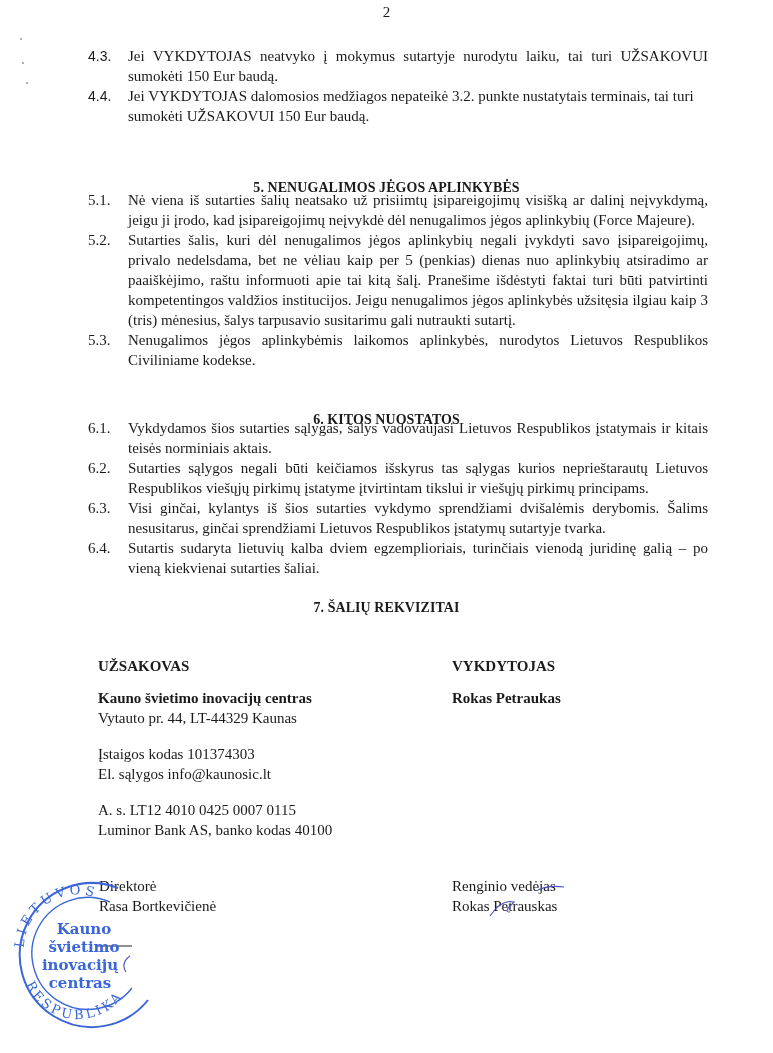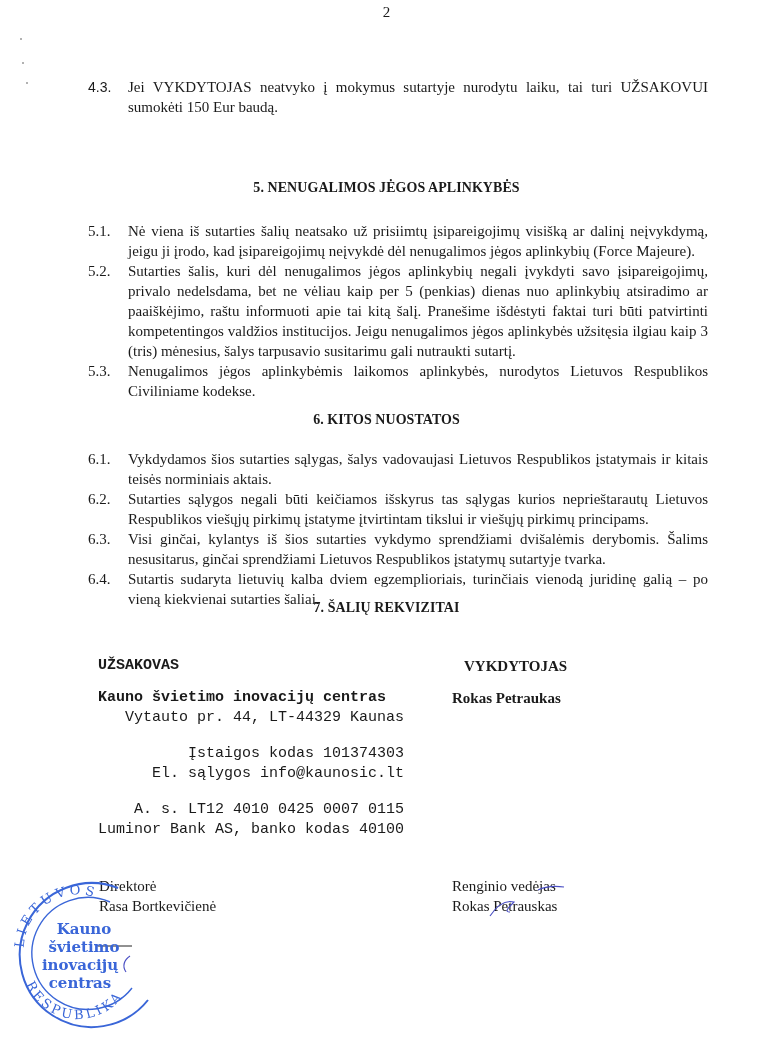--- a/index.html
+++ b/index.html
@@ -7,51 +7,55 @@
     width: 773px; height: 1053px; position: relative; overflow: hidden;
     font-family: "Liberation Serif", "DejaVu Serif", serif;
     color: #1a1a1a;
   }
   .page-number {
     position: absolute; top: 4px; left: 0; width: 773px; text-align: center;
     font-size: 15px;
   }
   .margin-mark { position: absolute; width: 2px; height: 2px; background: #999; border-radius: 1px; }
 
-  .section { position: absolute; left: 88px; width: 620px; margin-top: 31px; }
+  .section { position: absolute; left: 88px; width: 620px; }
   .heading {
     position: absolute; left: 0; width: 773px; text-align: center;
     font-weight: bold; font-size: 15.5px; letter-spacing: 0.1px;
     transform: scaleX(0.9); transform-origin: center;
   }
   .item { display: flex; font-size: 15px; line-height: 20px; }
   .item .num { width: 40px; flex: 0 0 40px; }
   .item .txt { flex: 1; text-align: justify; }
   .item.sans .num { font-family: "Liberation Sans", sans-serif; font-size: 14px; }
   .item.left .txt { text-align: left; }
   .col { position: absolute; font-size: 15px; line-height: 20px; }
   .col .bold { font-weight: bold; }
-  .col .lines div { white-space: nowrap; text-align: right; }
+  .col .lines div { white-space: nowrap; }
 
   .stamp { position: absolute; left: 0; top: 868px; width: 152px; height: 166px; }
   .sig-stroke { position: absolute; }
 </style>
 </head>
 <body>
 
 <div class="page-number">2</div>
 
 <span class="margin-mark" style="left:20px;top:38px;"></span>
 <span class="margin-mark" style="left:22px;top:62px;"></span>
 <span class="margin-mark" style="left:26px;top:82px;"></span>
 
 <div class="section" style="top:46px;">
   <div class="item sans">
     <span class="num">4.3.</span>
     <span class="txt left">Jei VYKDYTOJAS neatvyko į mokymus sutartyje nurodytu laiku, tai turi UŽSAKOVUI sumokėti 150 Eur baudą.</span>
+  </div>
+  <div class="item sans left">
+    <span class="num">4.4.</span>
+    <span class="txt">Jei VYKDYTOJAS dalomosios medžiagos nepateikė 3.2. punkte nustatytais terminais, tai turi sumokėti UŽSAKOVUI 150 Eur baudą.</span>
   </div>
 </div>
 
 <div class="heading" style="top:178px;">5. NENUGALIMOS JĖGOS APLINKYBĖS</div>
 <div class="section" style="top:190px;">
   <div class="item">
     <span class="num">5.1.</span>
     <span class="txt">Nė viena iš sutarties šalių neatsako už prisiimtų įsipareigojimų visišką ar dalinį neįvykdymą, jeigu ji įrodo, kad įsipareigojimų neįvykdė dėl nenugalimos jėgos aplinkybių (Force Majeure).</span>
   </div>
   <div class="item">
@@ -79,41 +83,41 @@
     <span class="txt">Visi ginčai, kylantys iš šios sutarties vykdymo sprendžiami dvišalėmis derybomis. Šalims nesusitarus, ginčai sprendžiami Lietuvos Respublikos įstatymų sutartyje tvarka.</span>
   </div>
   <div class="item">
     <span class="num">6.4.</span>
     <span class="txt">Sutartis sudaryta lietuvių kalba dviem egzemplioriais, turinčiais vienodą juridinę galią – po vieną kiekvienai sutarties šaliai.</span>
   </div>
 </div>
 
 <div class="heading" style="top:598px;">7. ŠALIŲ REKVIZITAI</div>
 
-<div class="col" style="left:98px; top:656px;font-family:Liberation Mono, monospace;">
+<div class="col" style="left:98px; top:656px;">
   <div class="bold" style="margin-bottom:12px;">UŽSAKOVAS</div>
   <div class="bold">Kauno švietimo inovacijų centras</div>
   <div class="lines">
     <div>Vytauto pr. 44, LT-44329 Kaunas</div>
     <div style="height:16px;"></div>
     <div>Įstaigos kodas 101374303</div>
     <div>El. sąlygos info@kaunosic.lt</div>
     <div style="height:16px;"></div>
     <div>A. s. LT12 4010 0425 0007 0115</div>
     <div>Luminor Bank AS, banko kodas 40100</div>
   </div>
 </div>
 
 <div class="col" style="left:99px; top:876px;">
   <div>Direktorė</div>
   <div>Rasa Bortkevičienė</div>
 </div>
 
 <div class="col" style="left:452px; top:656px;">
-  <div class="bold" style="margin-bottom:12px;margin-left:12px;">VYKDYTOJAS</div>
+  <div class="bold" style="margin-bottom:12px;">VYKDYTOJAS</div>
   <div class="bold">Rokas Petraukas</div>
 </div>
 
 <div class="col" style="left:452px; top:876px;">
   <div>Renginio vedėjas</div>
   <div>Rokas Petrauskas</div>
 </div>
 
 <svg class="sig-stroke" style="left:486px; top:876px;" width="80" height="44">
   <path d="M52 14 C60 10, 70 10, 78 11" stroke="#4a4fc4" stroke-width="1.2" fill="none"></path>

